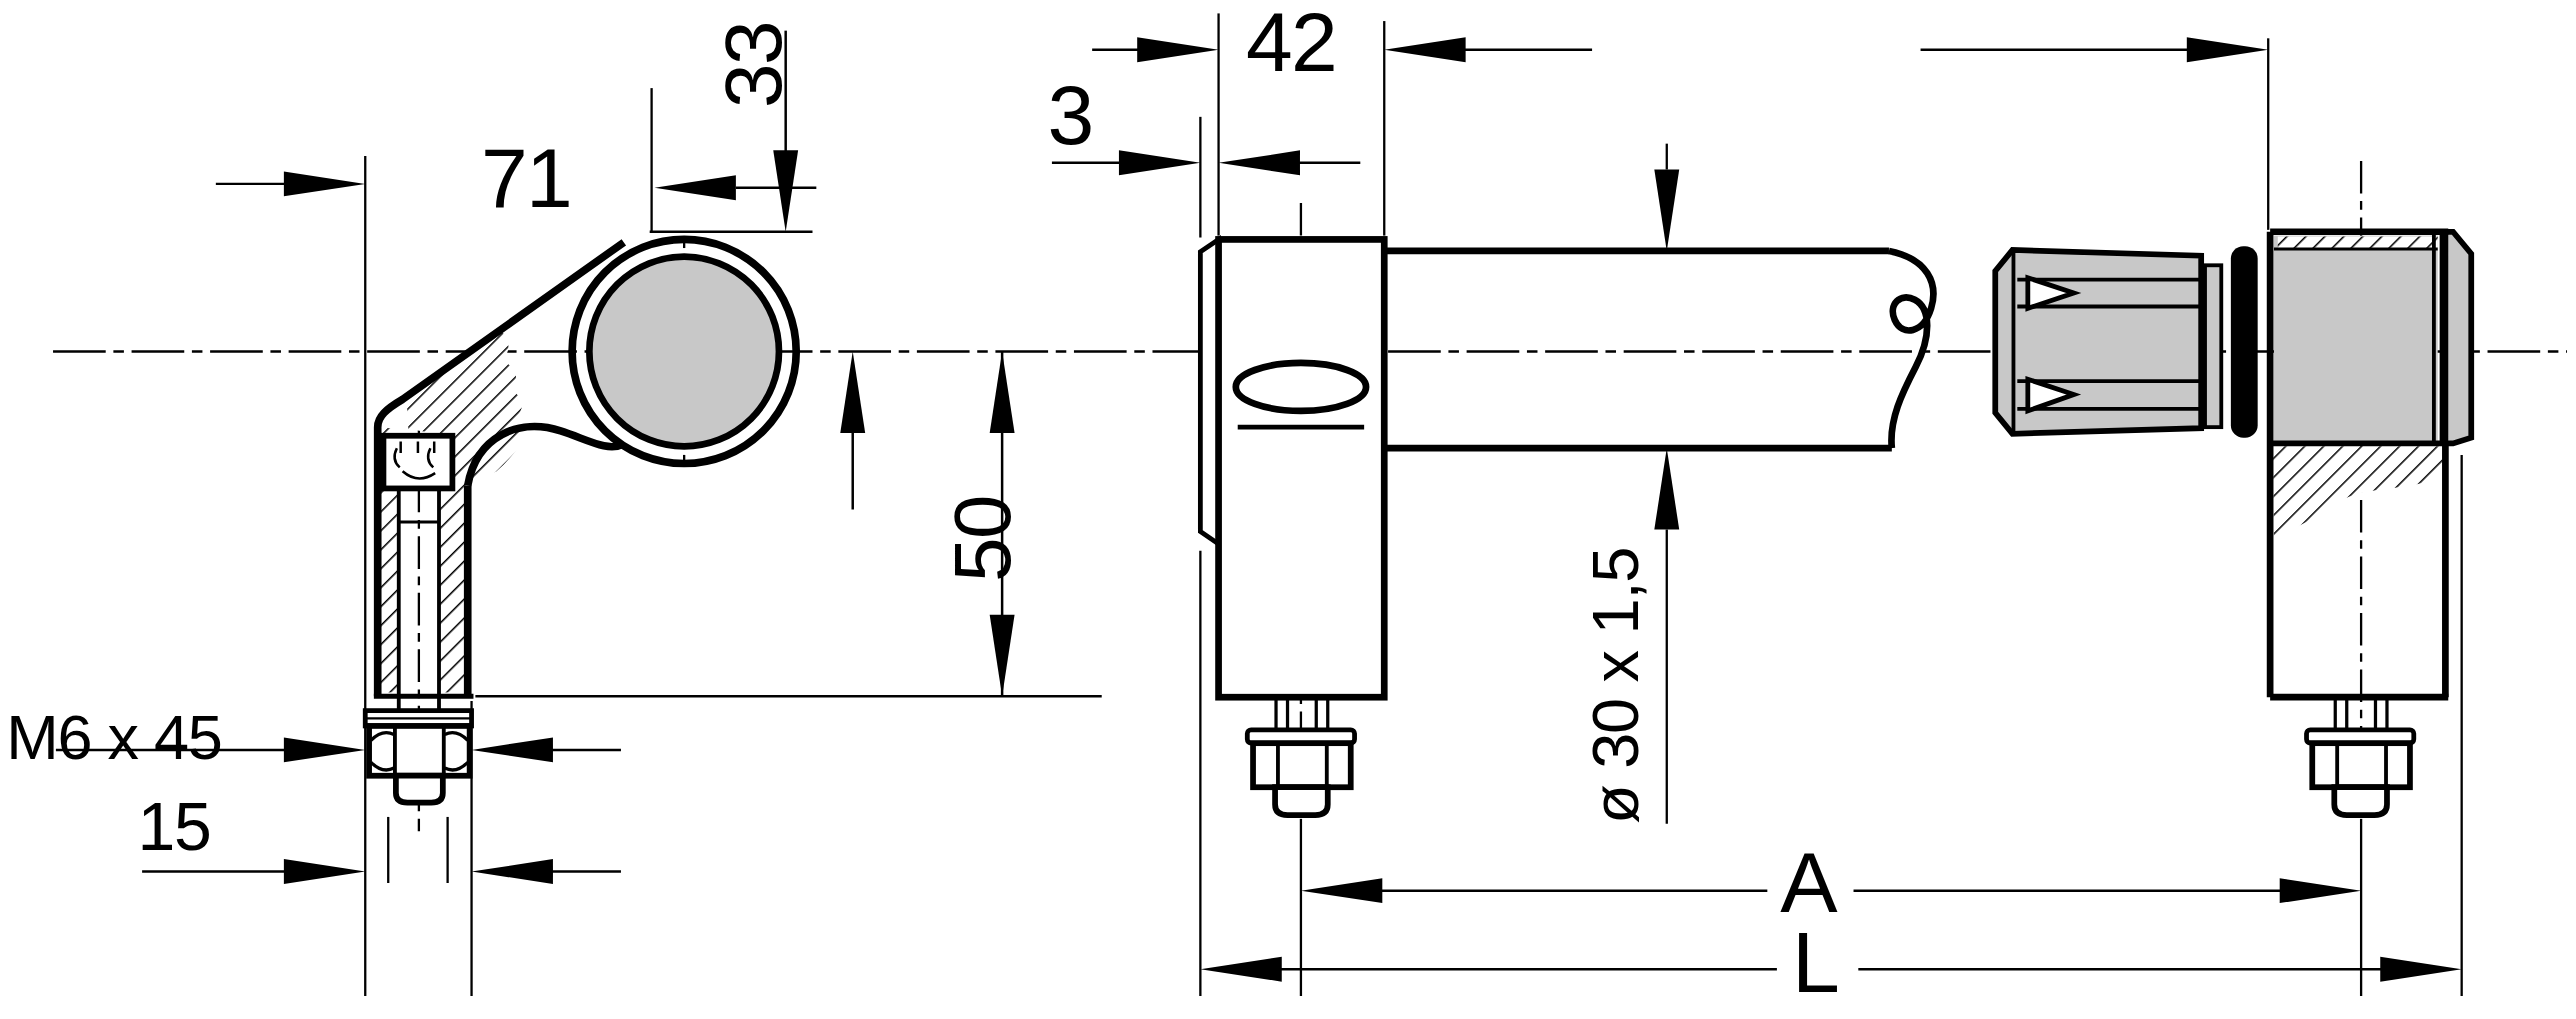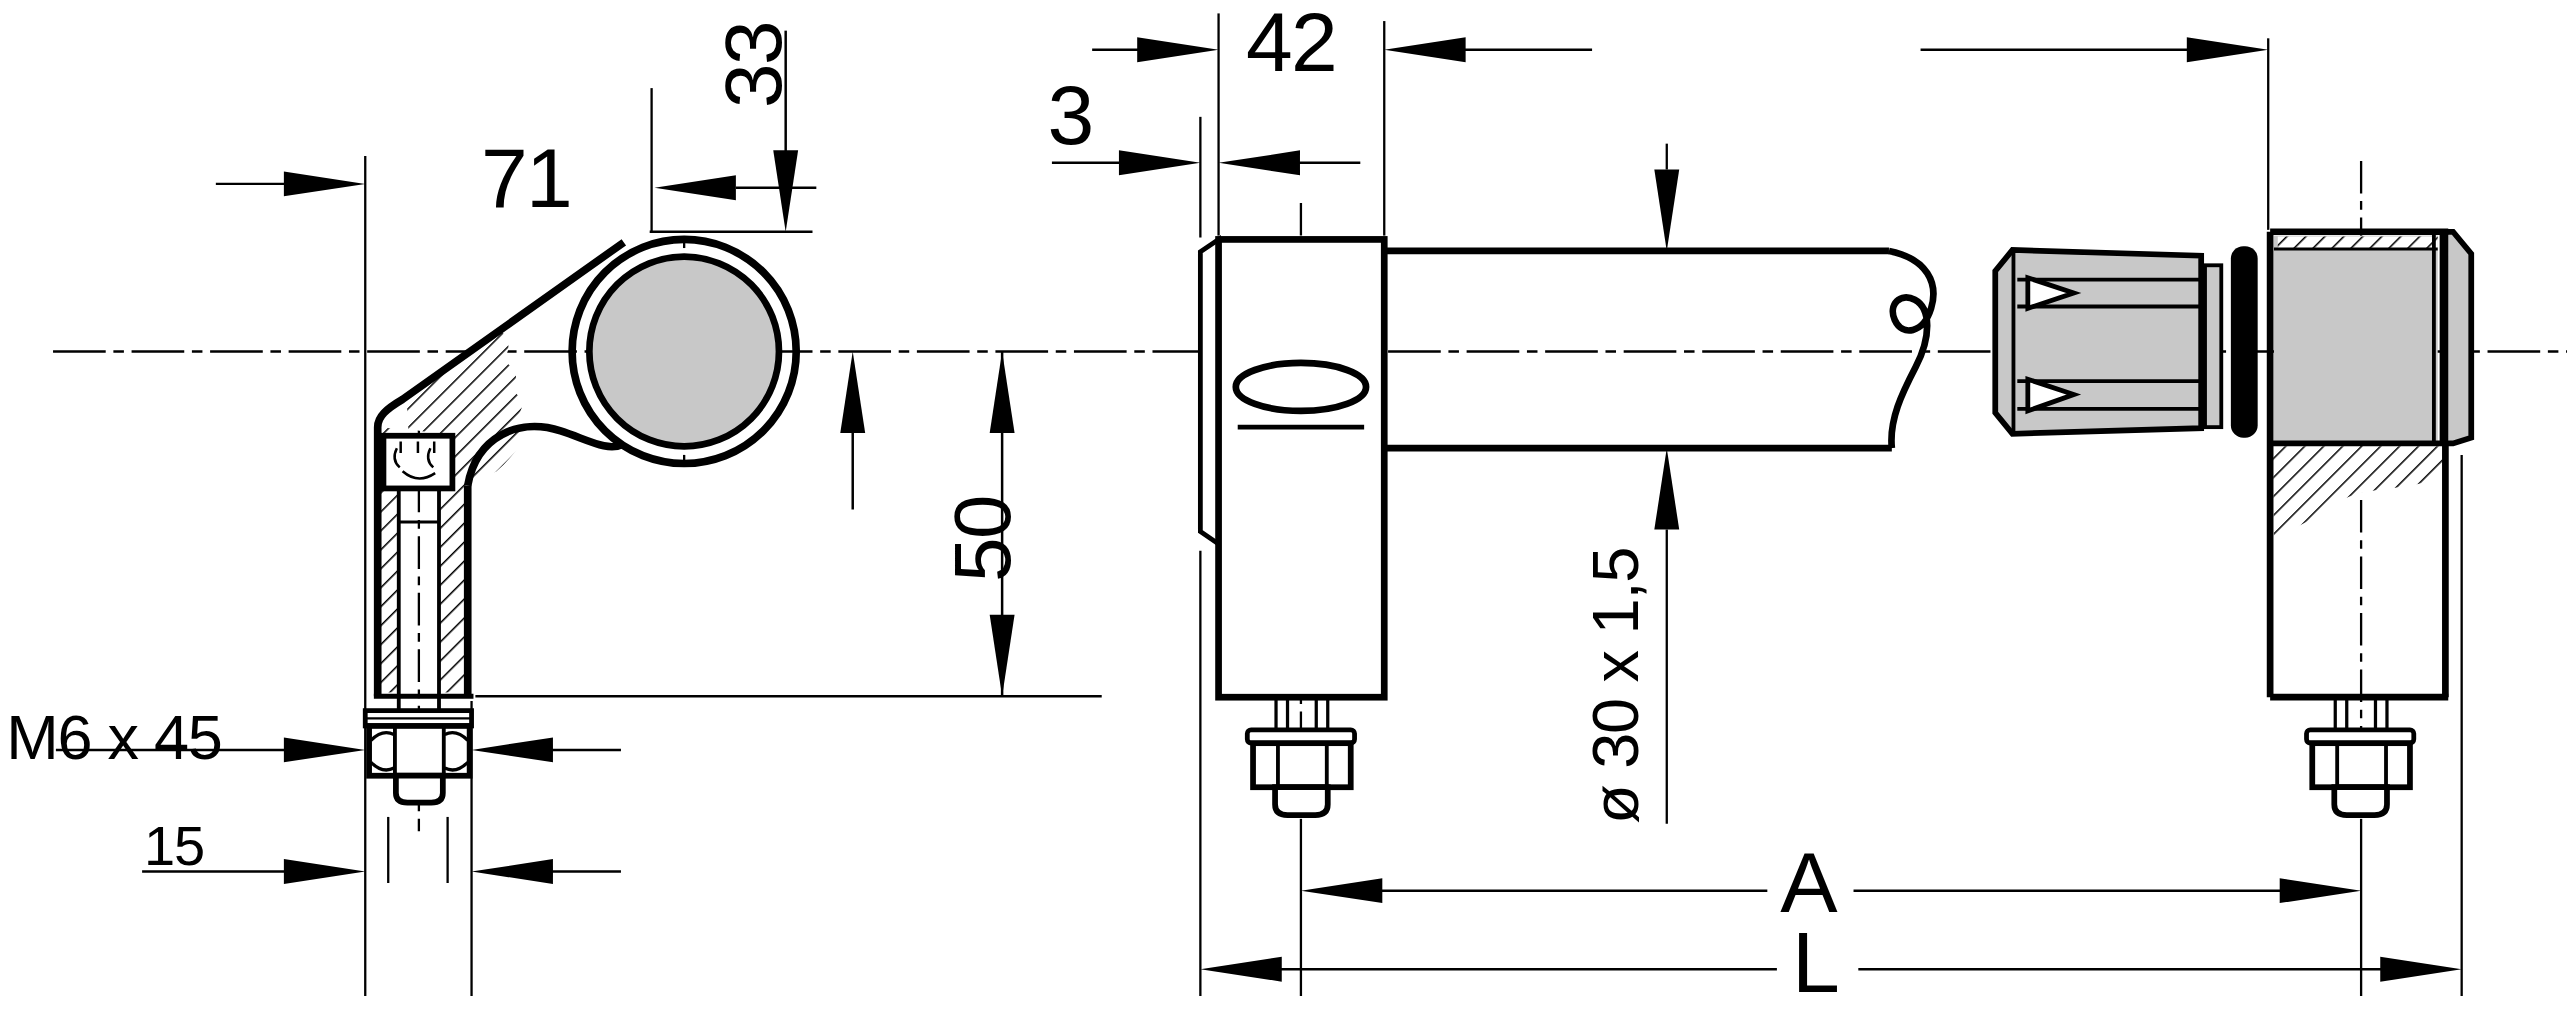--- a/index.html
+++ b/index.html
@@ -234,20 +234,20 @@
         <path d="M1253,1012 L1338,999 L1338,1025 Z" stroke="none"></path>
     <line x1="1940" y1="1012" x2="2490" y2="1012"></line>
         <path d="M2570,1012 L2485,999 L2485,1025 Z" stroke="none"></path>
   </g>
 </svg>
 
   <span class="dim-label" style="left:526px;top:178px;font-size:84px;">71</span>
   <span class="dim-label rot" style="left:754px;top:65px;font-size:80px;">33</span>
   <span class="dim-label rot" style="left:983px;top:539px;font-size:80px;">50</span>
   <span class="dim-label" style="left:114px;top:709px;font-size:63px;margin-top:28px;">M6 x 45</span>
-  <span class="dim-label" style="left:174px;top:846px;font-size:56px;">15</span>
+  <span class="dim-label" style="left:174px;top:826px;font-size:68px;">15</span>
   <span class="dim-label" style="left:1291px;top:42px;font-size:84px;">42</span>
   <span class="dim-label" style="left:1070px;top:115px;font-size:84px;">3</span>
   <span class="dim-label rot" style="left:1615px;top:686px;font-size:65px;">ø 30 x 1,5</span>
   <span class="dim-label" style="left:1808px;top:882px;font-size:86px;">A</span>
   <span class="dim-label" style="left:1815px;top:962px;font-size:86px;">L</span>
 </div>
 
 
 </body></html>

